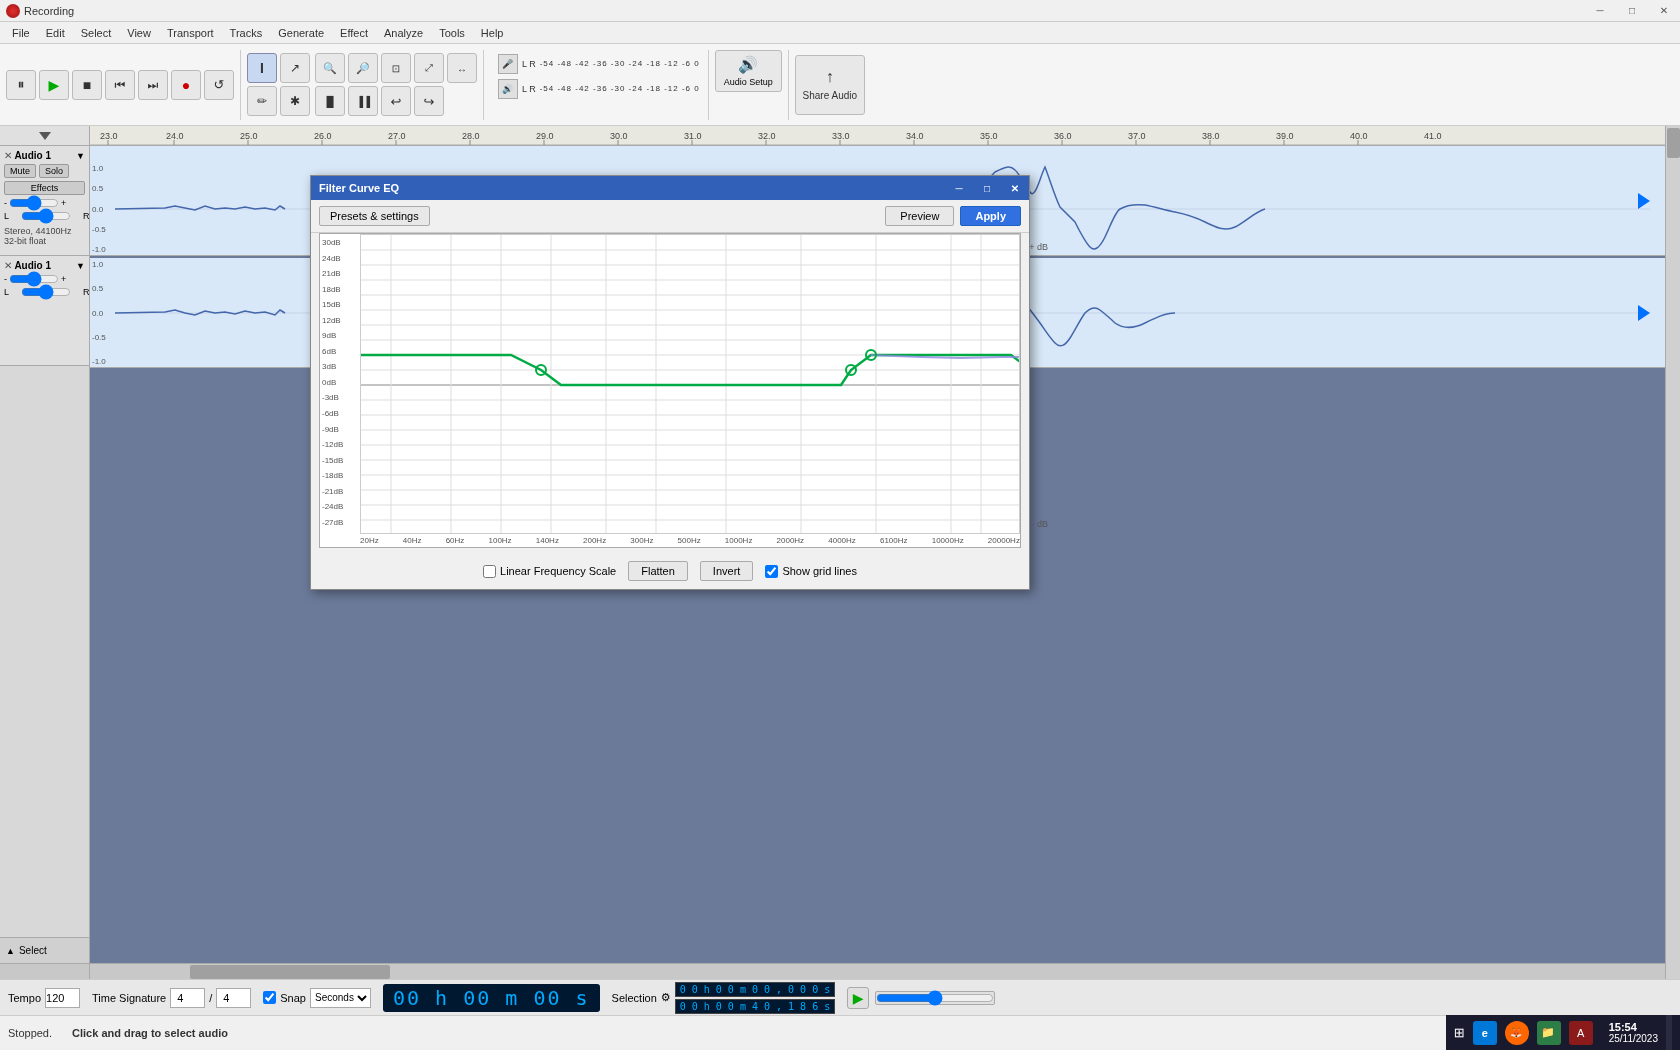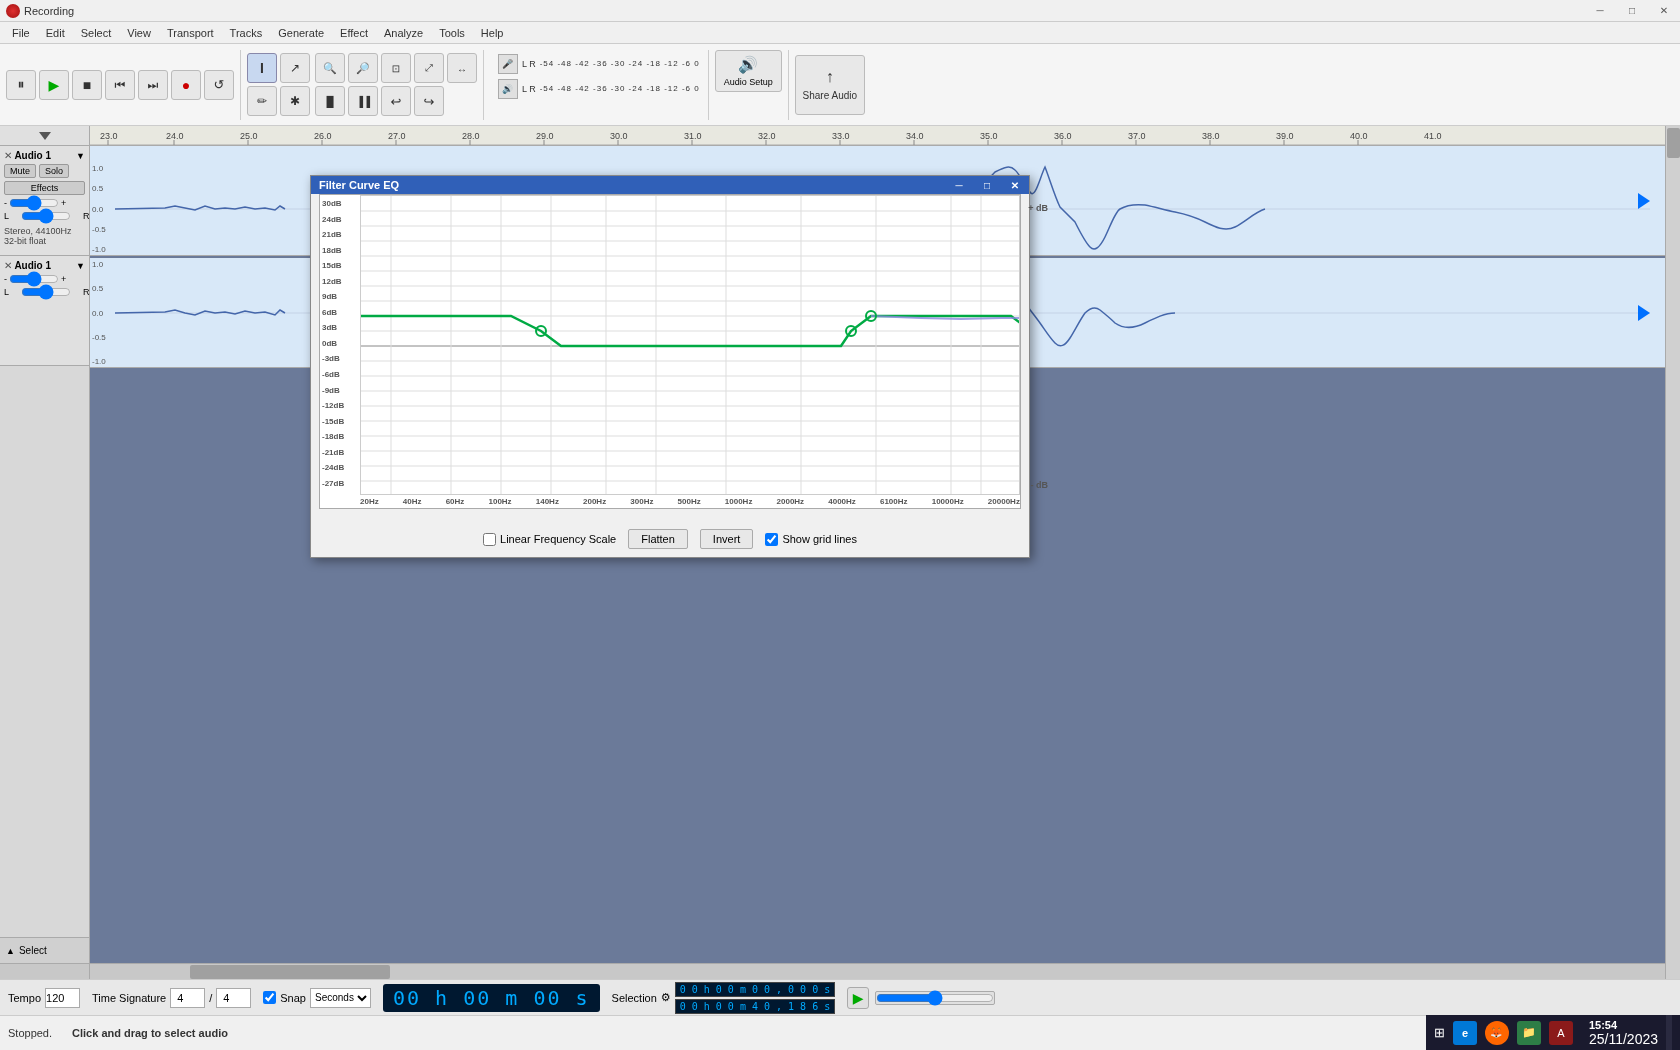--- a/index.html
+++ b/index.html
@@ -211,21 +211,21 @@
       position: absolute;
       top: 175px;
       left: 310px;
       width: 720px;
       background: #f0f0f0;
       border: 1px solid #888;
       box-shadow: 3px 3px 10px rgba(0,0,0,0.4);
       z-index: 100;
     }
     #filter-dialog-title {
-      height: 18px;
+      height: 24px;
       background: #3060b8;
       color: white;
       display: flex;
       align-items: center;
       padding: 0 8px;
       font-size: 11px;
       font-weight: bold;
       position: relative;
     }
     #filter-dialog-title .dlg-controls {
@@ -274,25 +274,24 @@
       color: white;
       border: 1px solid #2060c0;
       border-radius: 2px;
       cursor: pointer;
       font-size: 11px;
       font-weight: bold;
     }
 
     
     #eq-chart {
-      margin: 0 8px 12px 8px;
+      margin: 0 8px 5px 8px;
       background: white;
       border: 1px solid #aaa;
       position: relative;
-      font-weight: bold;
     }
 
     
     .eq-bottom {
       display: flex;
       align-items: center;
       justify-content: center;
       gap: 12px;
       padding: 8px;
     }
@@ -576,20 +575,27 @@
 
   <div id="filter-dialog-title">
     <span>Filter Curve EQ</span>
     <div class="dlg-controls">
       <div class="dlg-btn">─</div>
       <div class="dlg-btn">□</div>
       <div class="dlg-btn dlg-close">✕</div>
     </div>
   </div>
 
+  <div class="dialog-toolbar">
+    <button class="presets-btn">Presets &amp; settings</button>
+    <div class="dialog-actions">
+      <button class="preview-btn">Preview</button>
+      <button class="apply-btn">Apply</button>
+    </div>
+  </div>
 
   <div id="eq-chart">
     <div style="display:flex;">
 
       <div style="width:40px; display:flex; flex-direction:column; font-size:8px; color:#555; justify-content:space-between; padding: 4px 2px 20px 2px;">
         <span>30dB</span>
         <span>24dB</span>
         <span>21dB</span>
         <span>18dB</span>
         <span>15dB</span>
@@ -745,17 +751,17 @@
     </div>
     <div style="width:24px; height:24px; background:#2d7d46; border-radius:3px; display:flex; align-items:center; justify-content:center; cursor:pointer;">
       <span style="color:white; font-size:11px;">📁</span>
     </div>
     <div style="width:24px; height:24px; background:#8b1a1a; border-radius:3px; display:flex; align-items:center; justify-content:center; cursor:pointer;">
       <span style="color:white; font-size:11px;">A</span>
     </div>
 
     <div style="display:flex; flex-direction:column; align-items:flex-start; margin-left:8px;">
       <span style="color:white; font-size:11px; font-weight:bold;">15:54</span>
-      <span style="color:white; font-size:14px;">25/11/2023</span>
+      <span style="color:white; font-size:10px;">25/11/2023</span>
     </div>
     <div style="width:6px; height:35px; background:#2a2a40;"></div>
   </div>
 </div>
 
 </body></html>

